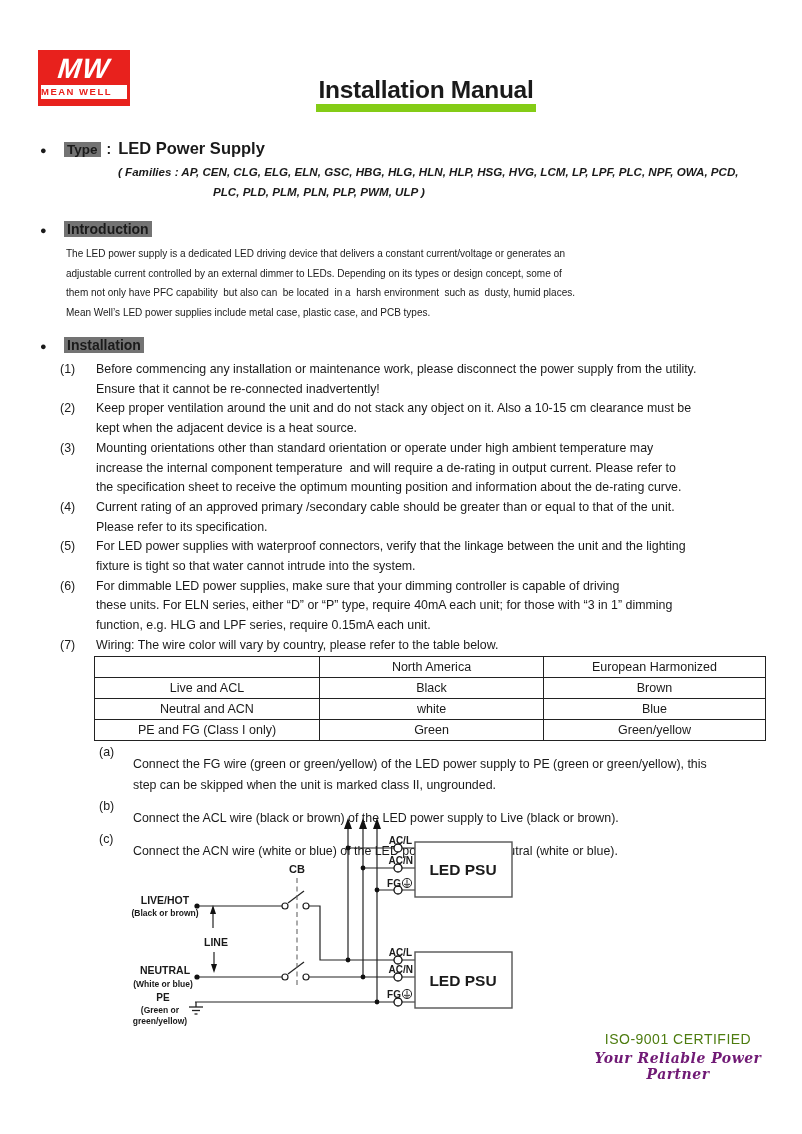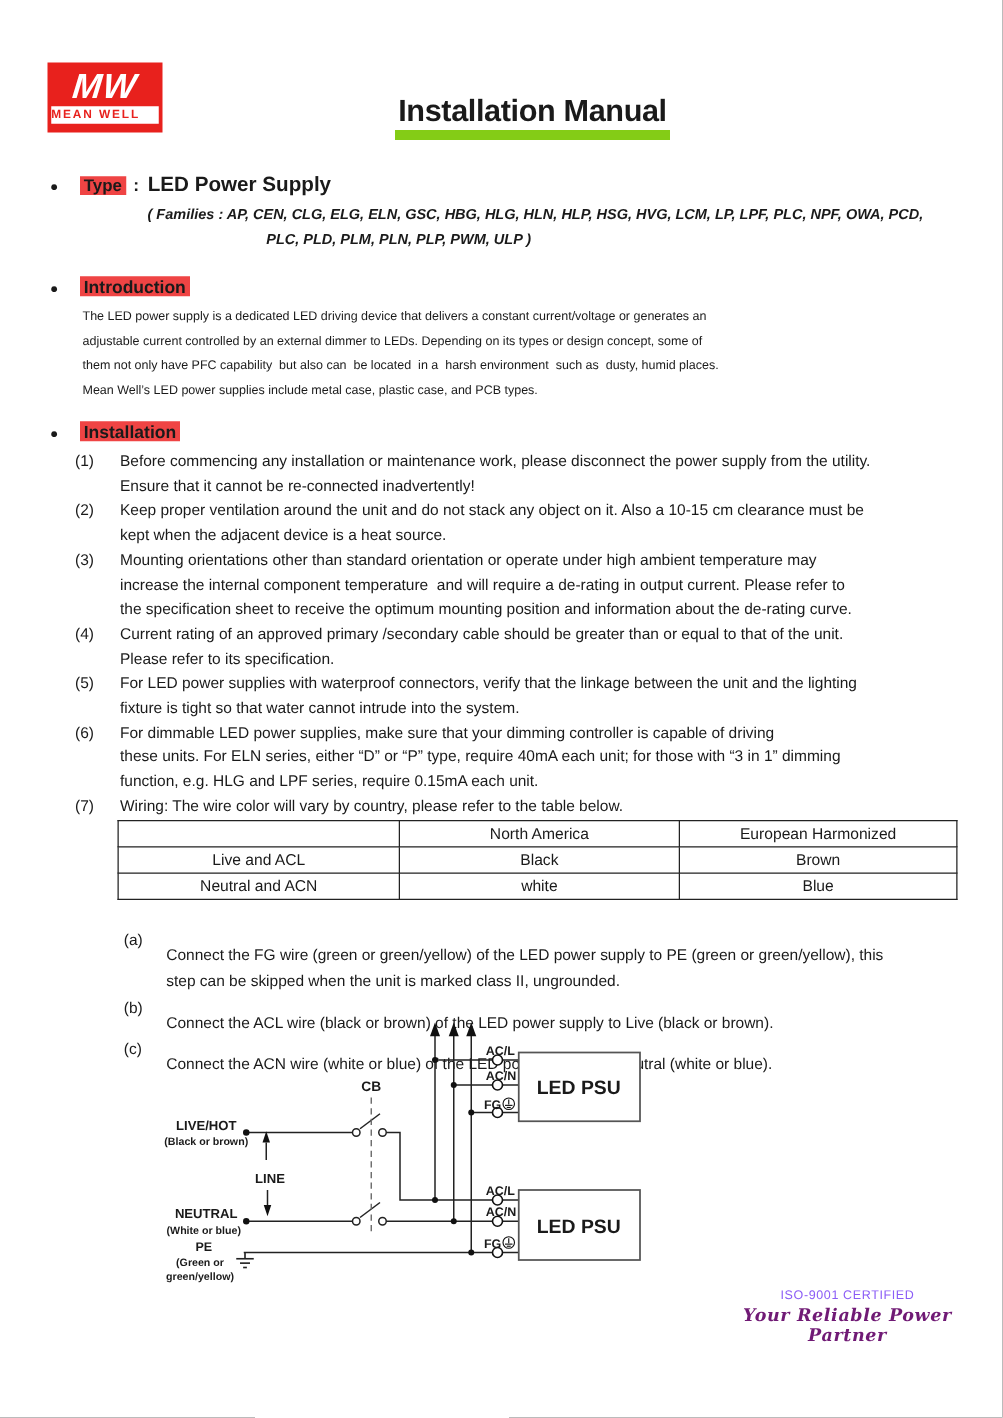--- a/index.html
+++ b/index.html
@@ -15,21 +15,21 @@
              letter-spacing:1.5px;line-height:14px;}
 
   
   .title-wrap{position:absolute;left:50px;top:76px;width:752px;text-align:center;}
   .title-text{font-size:24.5px;font-weight:bold;letter-spacing:-0.3px;
               border-bottom:8px solid #84cc16;padding:0 3px 1px;}
 
   
   .sec-head{display:flex;align-items:baseline;}
   .bullet{font-size:11px;width:24px;flex:none;}
-  .hl{background:#ef4444;font-weight:bold;font-size:14px;padding:0 3px;}
+  .hl{background:#737373;font-weight:bold;font-size:14px;padding:0 3px;}
 
   
   .type-block{position:absolute;left:40px;top:139px;width:750px;}
   .type-colon{font-weight:bold;font-size:14px;margin:0 7px 0 6px;}
   .type-value{font-weight:bold;font-size:16.5px;}
   .families{margin:4px 0 0 78px;font-weight:bold;font-size:11.6px;line-height:20px;font-style:italic;}
   .fam2{margin-left:95px;}
 
   
   .intro-block{position:absolute;left:40px;top:221px;width:748px;}
@@ -51,21 +51,21 @@
   .substeps{position:absolute;left:99px;top:742px;width:700px;}
   .sub{display:flex;font-size:12.4px;line-height:21px;}
   .smarker{width:34px;flex:none;}
   .stext{white-space:pre-wrap;margin-top:12px;}
 
   
   .diagram{position:absolute;left:0;top:812px;}
 
   
   .footer{position:absolute;left:592px;top:1031px;width:172px;text-align:center;}
-  .iso{font-size:10px;letter-spacing:0.5px;color:#8b5cf6;}
+  .iso{font-size:14px;letter-spacing:0.5px;color:#4d7c0f;}
   .slogan{font-family:"DejaVu Serif","Liberation Serif",serif;font-style:italic;font-weight:bold;
           font-size:14px;margin-top:3px;color:#701a75;letter-spacing:0.5px;}
 </style>
 </head>
 <body>
 
 <div class="page">
 
   <div class="logo">
     <div class="logo-mw">MW</div>
@@ -160,20 +160,25 @@
     <tr>
       <td>Live and ACL</td>
       <td>Black</td>
       <td>Brown</td>
     </tr>
     <tr>
       <td>Neutral and ACN</td>
       <td>white</td>
       <td>Blue</td>
     </tr>
+    <tr>
+      <td>PE and FG (Class I only)</td>
+      <td>Green</td>
+      <td>Green/yellow</td>
+    </tr>
   </tbody>
     </table>
 
   <div class="substeps">
     <div class="sub">
       <span class="smarker">(a)</span>
       <div class="stext">Connect the FG wire (green or green/yellow) of the LED power supply to PE (green or green/yellow), this
 step can be skipped when the unit is marked class II, ungrounded.</div>
     </div>
     <div class="sub">

